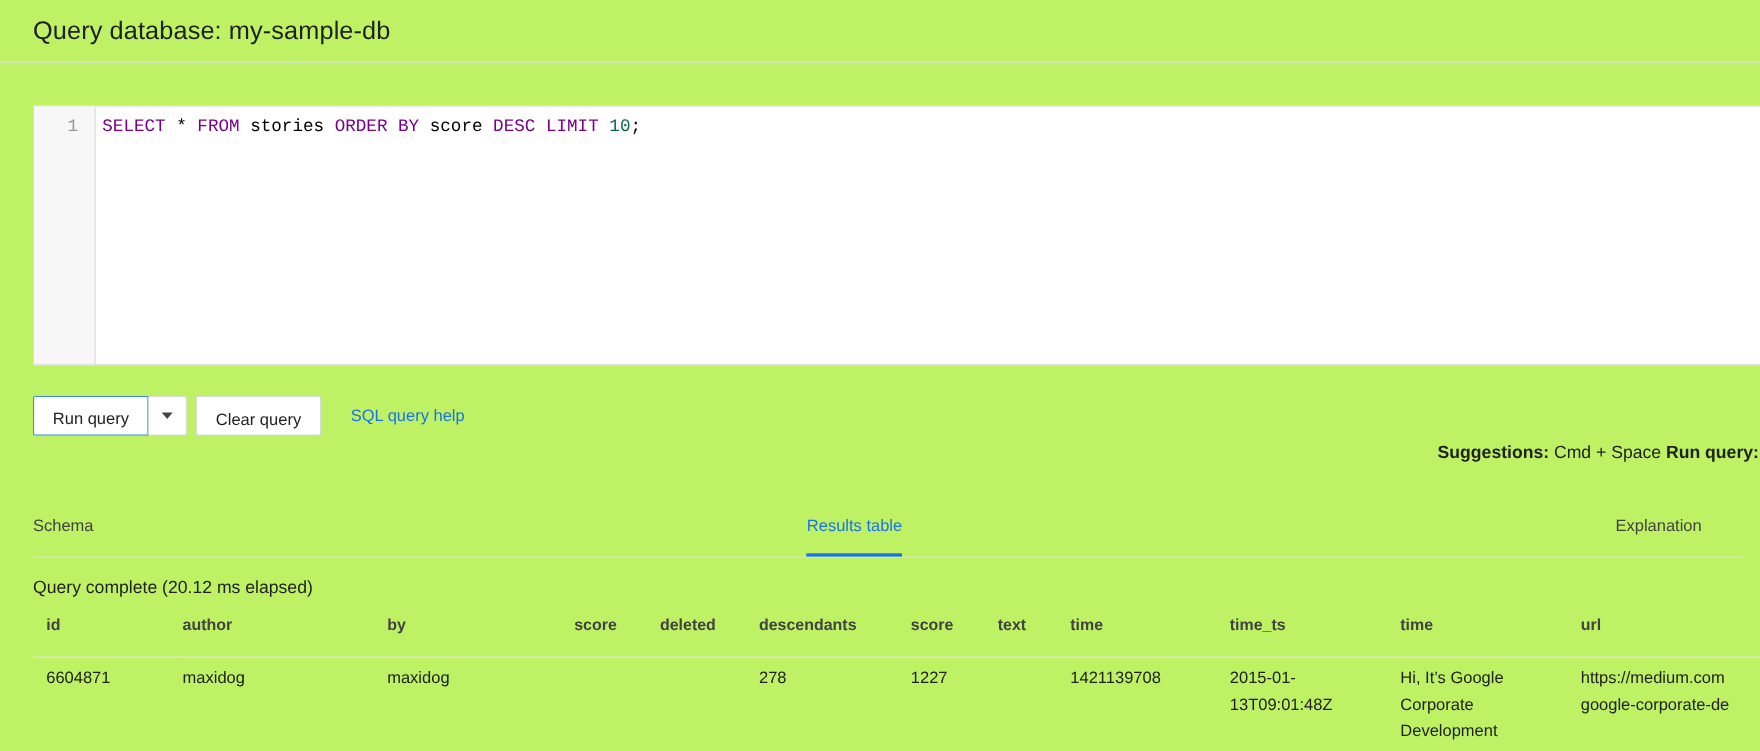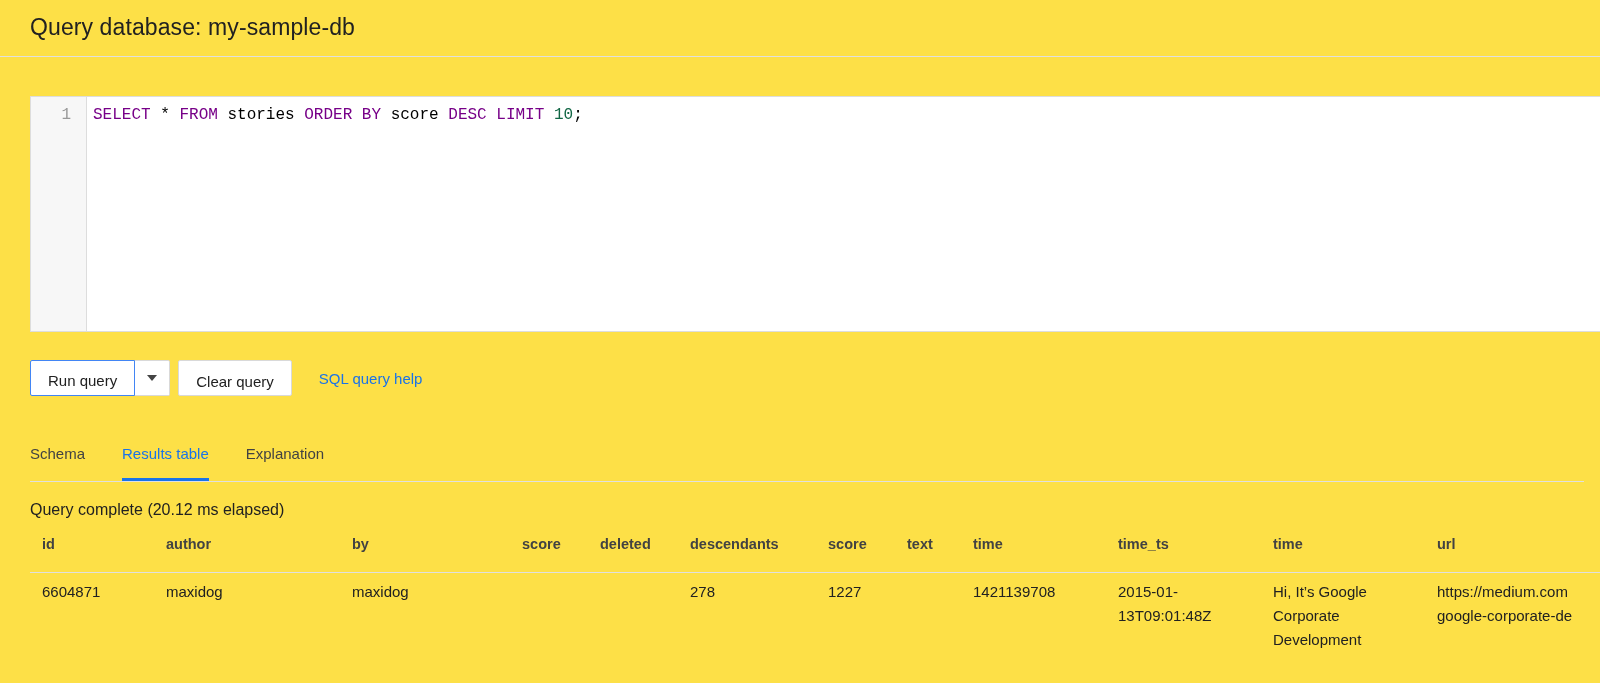--- a/index.html
+++ b/index.html
@@ -1,18 +1,18 @@
 <!DOCTYPE html>
 <html><head>
 <meta charset="utf-8">
 <style>
   * { margin:0; padding:0; box-sizing:border-box; }
   html,body { background:#fff; }
   body { font-family:"Liberation Sans", sans-serif; color:#212121; }
-  .app { position:relative; width:1600px; height:683px; overflow:hidden; background:#fde047; }
+  .app { position:relative; width:1600px; height:683px; overflow:hidden; background:#bef264; }
 
   
   .page-header { height:57px; padding:14px 0 0 30px; border-bottom:1px solid #e0e0e0; }
   .page-title { font-size:23px; font-weight:400; color:#212121; letter-spacing:0.1px; }
 
   
   .editor-wrap { margin:39px 0 0 30px; width:1590px; height:236px; border:1px solid #ddd; display:flex; background:#fff; }
   .gutter { width:56px; background:#f7f7f7; border-right:1px solid #ddd; text-align:right; padding:9px 15px 0 0; }
   .line-number { font-family:"Liberation Mono", monospace; font-size:16px; color:#999; }
   .code-area { flex:1; padding:9px 0 0 6px; cursor:text; }
@@ -29,21 +29,21 @@
   .caret-down { width:0; height:0; border-left:5px solid transparent; border-right:5px solid transparent; border-top:6px solid #444; }
   .btn-clear { margin-left:8px; border:1px solid #d9d9d9; border-radius:2px; padding:12px 17px; }
   .link-help { margin-left:27px; align-self:center; color:#1a73e8; font-size:15px; text-decoration:none; cursor:pointer; }
 
   
   .suggestions { margin-top:6px; text-align:right; padding-right:1px; font-size:16px; color:#212121; white-space:nowrap; line-height:19px; }
   .suggestions .seg { white-space:pre; }
   .seg-bold { font-weight:bold; }
 
   
-  .tabbar { margin:38px 16px 0 30px; height:48px; border-bottom:1px solid #e0e0e0; display:flex; }
+  .tabbar { margin:38px 16px 0 30px; height:48px; border-bottom:1px solid #e0e0e0; display:flex;justify-content:space-between; }
   .tab { position:relative; margin-right:37px; padding-top:11px; font-size:15px; color:#424242; cursor:pointer; }
   .tab.active { color:#1a73e8; }
   .tab.active::after { content:""; position:absolute; left:0; right:0; bottom:0; height:3px; background:#1a73e8; }
 
   
   .status-line { margin:18px 0 0 30px; font-size:16px; line-height:20px; color:#212121; }
 
   
   table.results { margin-left:30px; border-collapse:collapse; table-layout:fixed; width:1577px; }
   th { text-align:left; font-size:14.5px; font-weight:bold; color:#424242; padding:16px 24px 20px 0; border-bottom:1px solid #e0e0e0; white-space:nowrap; overflow:hidden; }
@@ -71,20 +71,21 @@
 
   <div class="actions">
     <button class="btn btn-run">Run query</button>
     <div class="btn-dropdown">
       <span class="caret-down"></span>
     </div>
     <button class="btn btn-clear">Clear query</button>
     <a class="link-help">SQL query help</a>
   </div>
 
+  <div class="suggestions"><span class="seg seg-bold">Suggestions:</span><span class="seg"> Cmd + Space </span><span class="seg seg-bold">Run query:</span></div>
 
   <div class="tabbar">
     <div class="tab">Schema</div>
     <div class="tab active">Results table</div>
     <div class="tab">Explanation</div>
   </div>
 
   <div class="status-line">Query complete (20.12 ms elapsed)</div>
 
   <table class="results">

